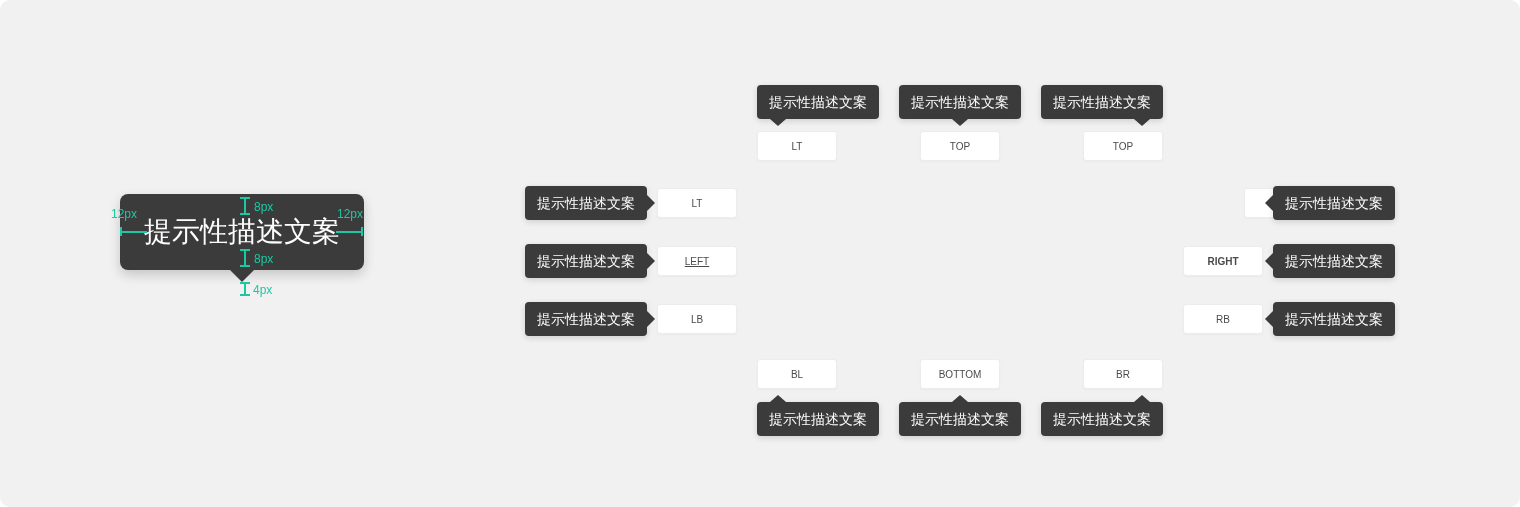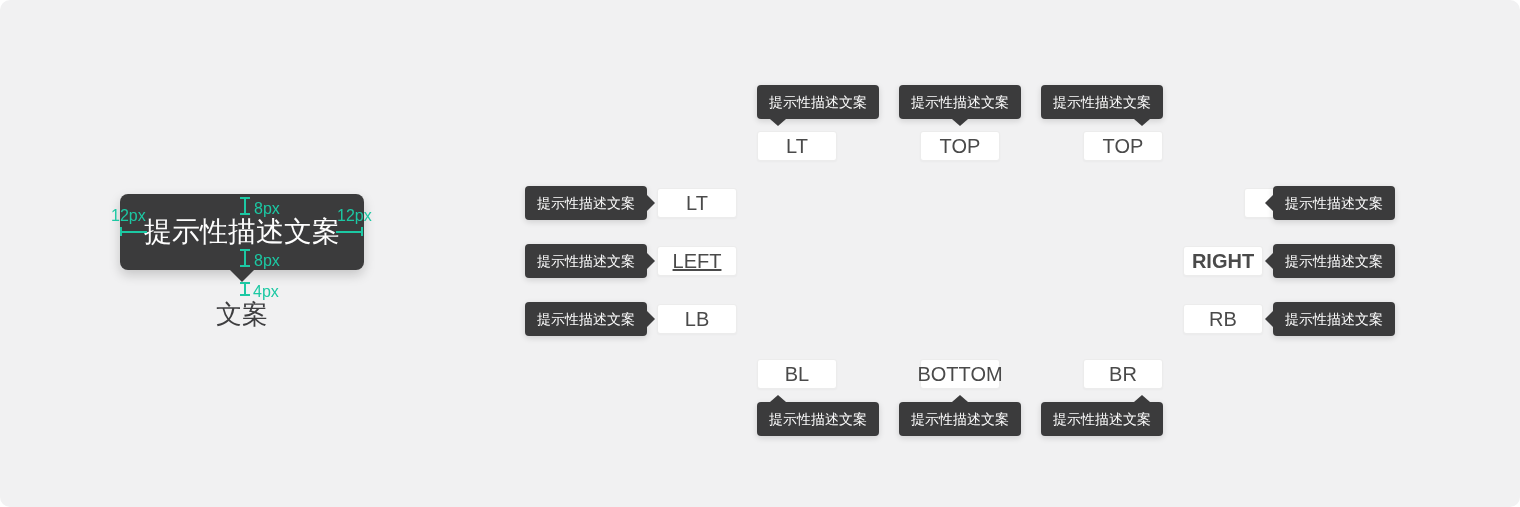--- a/index.html
+++ b/index.html
@@ -19,35 +19,35 @@
   .arr{position:absolute;width:0;height:0;}
   .arr-down{top:100%;border-left:8px solid transparent;border-right:8px solid transparent;border-top:7px solid var(--tooltip_bg);}
   .arr-up{bottom:100%;border-left:8px solid transparent;border-right:8px solid transparent;border-bottom:7px solid var(--tooltip_bg);}
   .arr-right{left:100%;top:50%;margin-top:-8px;border-top:8px solid transparent;border-bottom:8px solid transparent;border-left:8px solid var(--tooltip_bg);}
   .arr-left{right:100%;top:50%;margin-top:-8px;border-top:8px solid transparent;border-bottom:8px solid transparent;border-right:8px solid var(--tooltip_bg);}
   .al-start{left:13px;} .al-center{left:50%;margin-left:-8px;} .al-end{right:13px;}
 
   
   .btn{position:absolute;width:80px;height:30px;background:var(--button_bg);
     border:1px solid var(--button_border);border-radius:3px;color:var(--button_text);
-    font-size:20px;font-family:inherit;display:flex;align-items:center;justify-content:center;
+    font-size:10px;font-family:inherit;display:flex;align-items:center;justify-content:center;
     cursor:pointer;box-shadow:0 1px 2px rgba(0,0,0,.03);}
 
   
   .spec-tip{position:absolute;left:120px;top:194px;width:244px;height:76px;
     background:var(--tooltip_bg);color:var(--tooltip_text);border-radius:8px;
     font-size:28px;line-height:76px;text-align:center;white-space:nowrap;
     box-shadow:0 5px 12px rgba(0,0,0,.18);}
   .spec-arr{position:absolute;top:100%;left:50%;margin-left:-12px;width:0;height:0;
     border-left:12px solid transparent;border-right:12px solid transparent;
     border-top:12px solid var(--tooltip_bg);}
   .target-text{position:absolute;left:120px;top:297px;width:244px;text-align:center;
     font-size:26px;color:var(--target_text);}
 
-  .mlabel{position:absolute;color:var(--measure_accent);font-size:16px;line-height:1;z-index:3;}
+  .mlabel{position:absolute;color:var(--measure_accent);font-size:12px;line-height:1;z-index:3;}
   .hmeasure{position:absolute;height:9px;z-index:3;}
   .hmeasure::after{content:"";position:absolute;left:0;right:0;top:4px;height:2px;background:var(--measure_accent);}
   .cap-left{border-left:2px solid var(--measure_accent);}
   .cap-right{border-right:2px solid var(--measure_accent);}
   .vbeam{position:absolute;width:10px;border-top:2px solid var(--measure_accent);
     border-bottom:2px solid var(--measure_accent);z-index:3;}
   .vbeam::before{content:"";position:absolute;left:50%;margin-left:-1px;top:0;bottom:0;width:2px;background:var(--measure_accent);}
 </style>
 </head>
 <body>
@@ -67,21 +67,20 @@
 
   <div class="vbeam" style="left:240px;top:197px;height:18px;"></div>
   <span class="mlabel" style="left:254px;top:201px;">8px</span>
 
   <div class="vbeam" style="left:240px;top:249px;height:18px;"></div>
   <span class="mlabel" style="left:254px;top:253px;">8px</span>
 
   <div class="vbeam" style="left:240px;top:282px;height:14px;"></div>
   <span class="mlabel" style="left:253px;top:284px;">4px</span>
 
-  <div class="target-text">文案</div>
 
   <div class="tip" style="left:757px;top:85px;">
     <span>提示性描述文案</span>
     <i class="arr arr-down al-start"></i>
   </div>
   <button class="btn" style="left:757px;top:131px;">LT</button>
 
   <div class="tip" style="left:899px;top:85px;">
     <span>提示性描述文案</span>
     <i class="arr arr-down al-center"></i>

